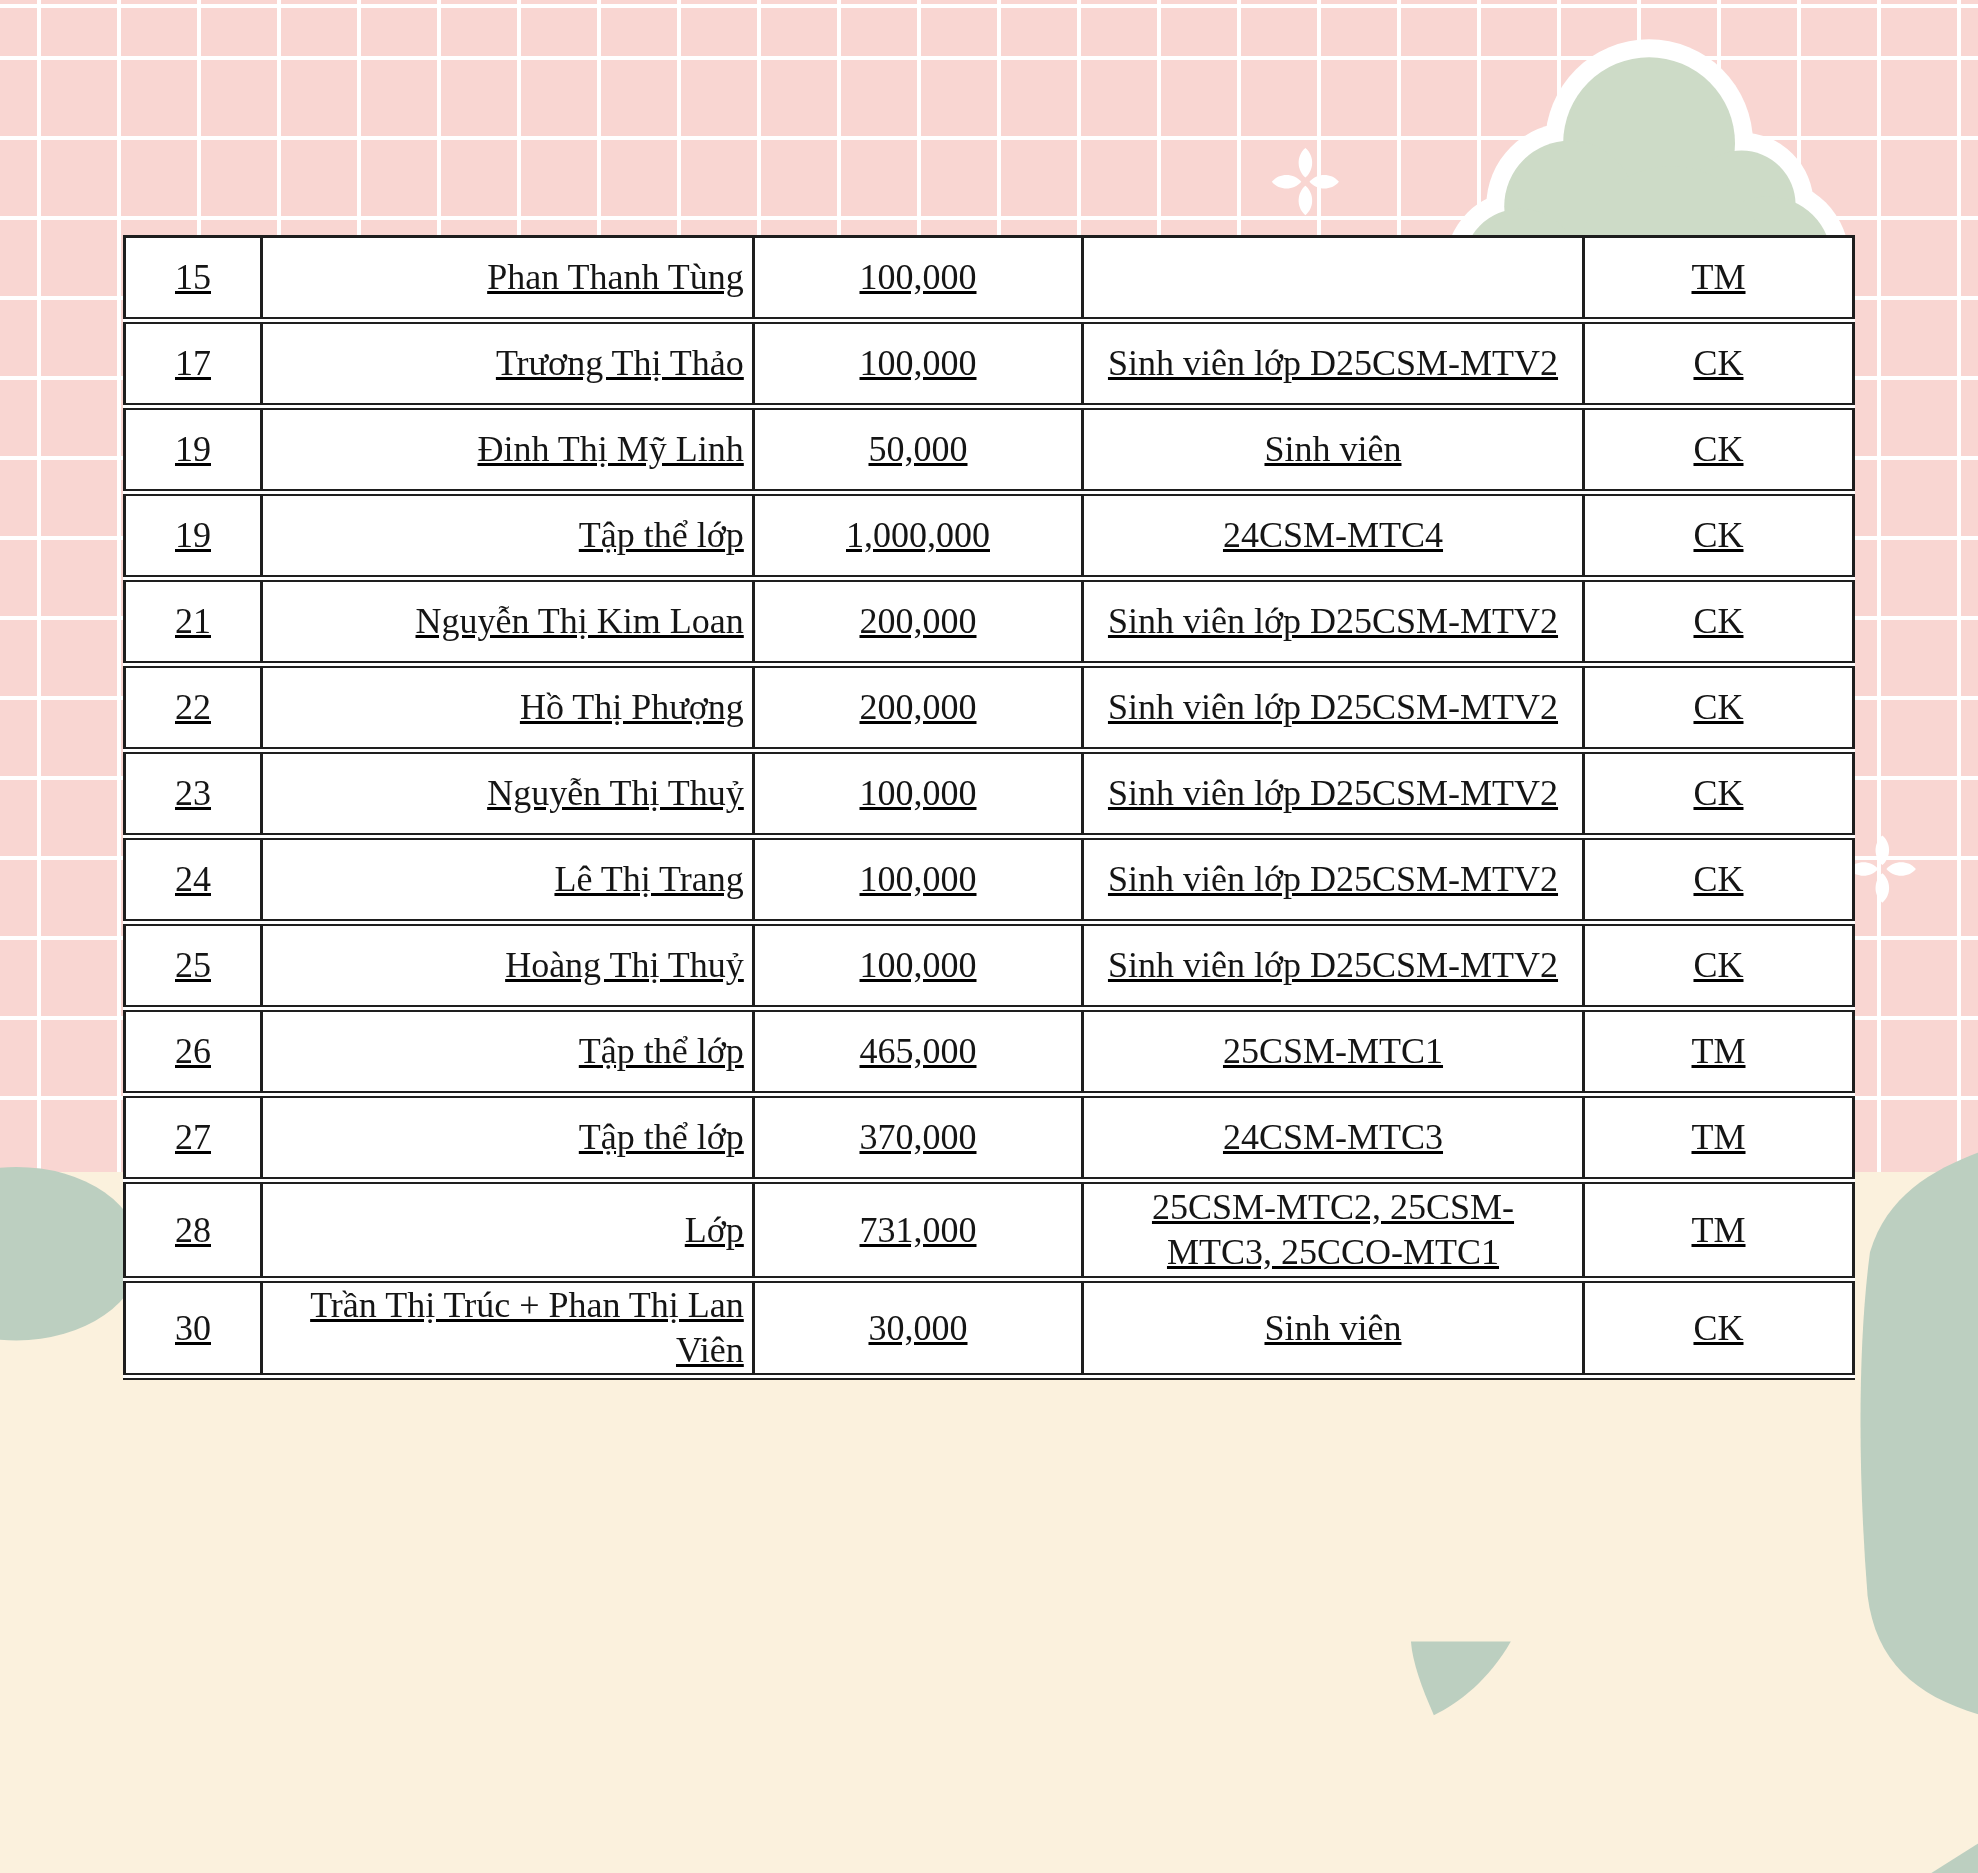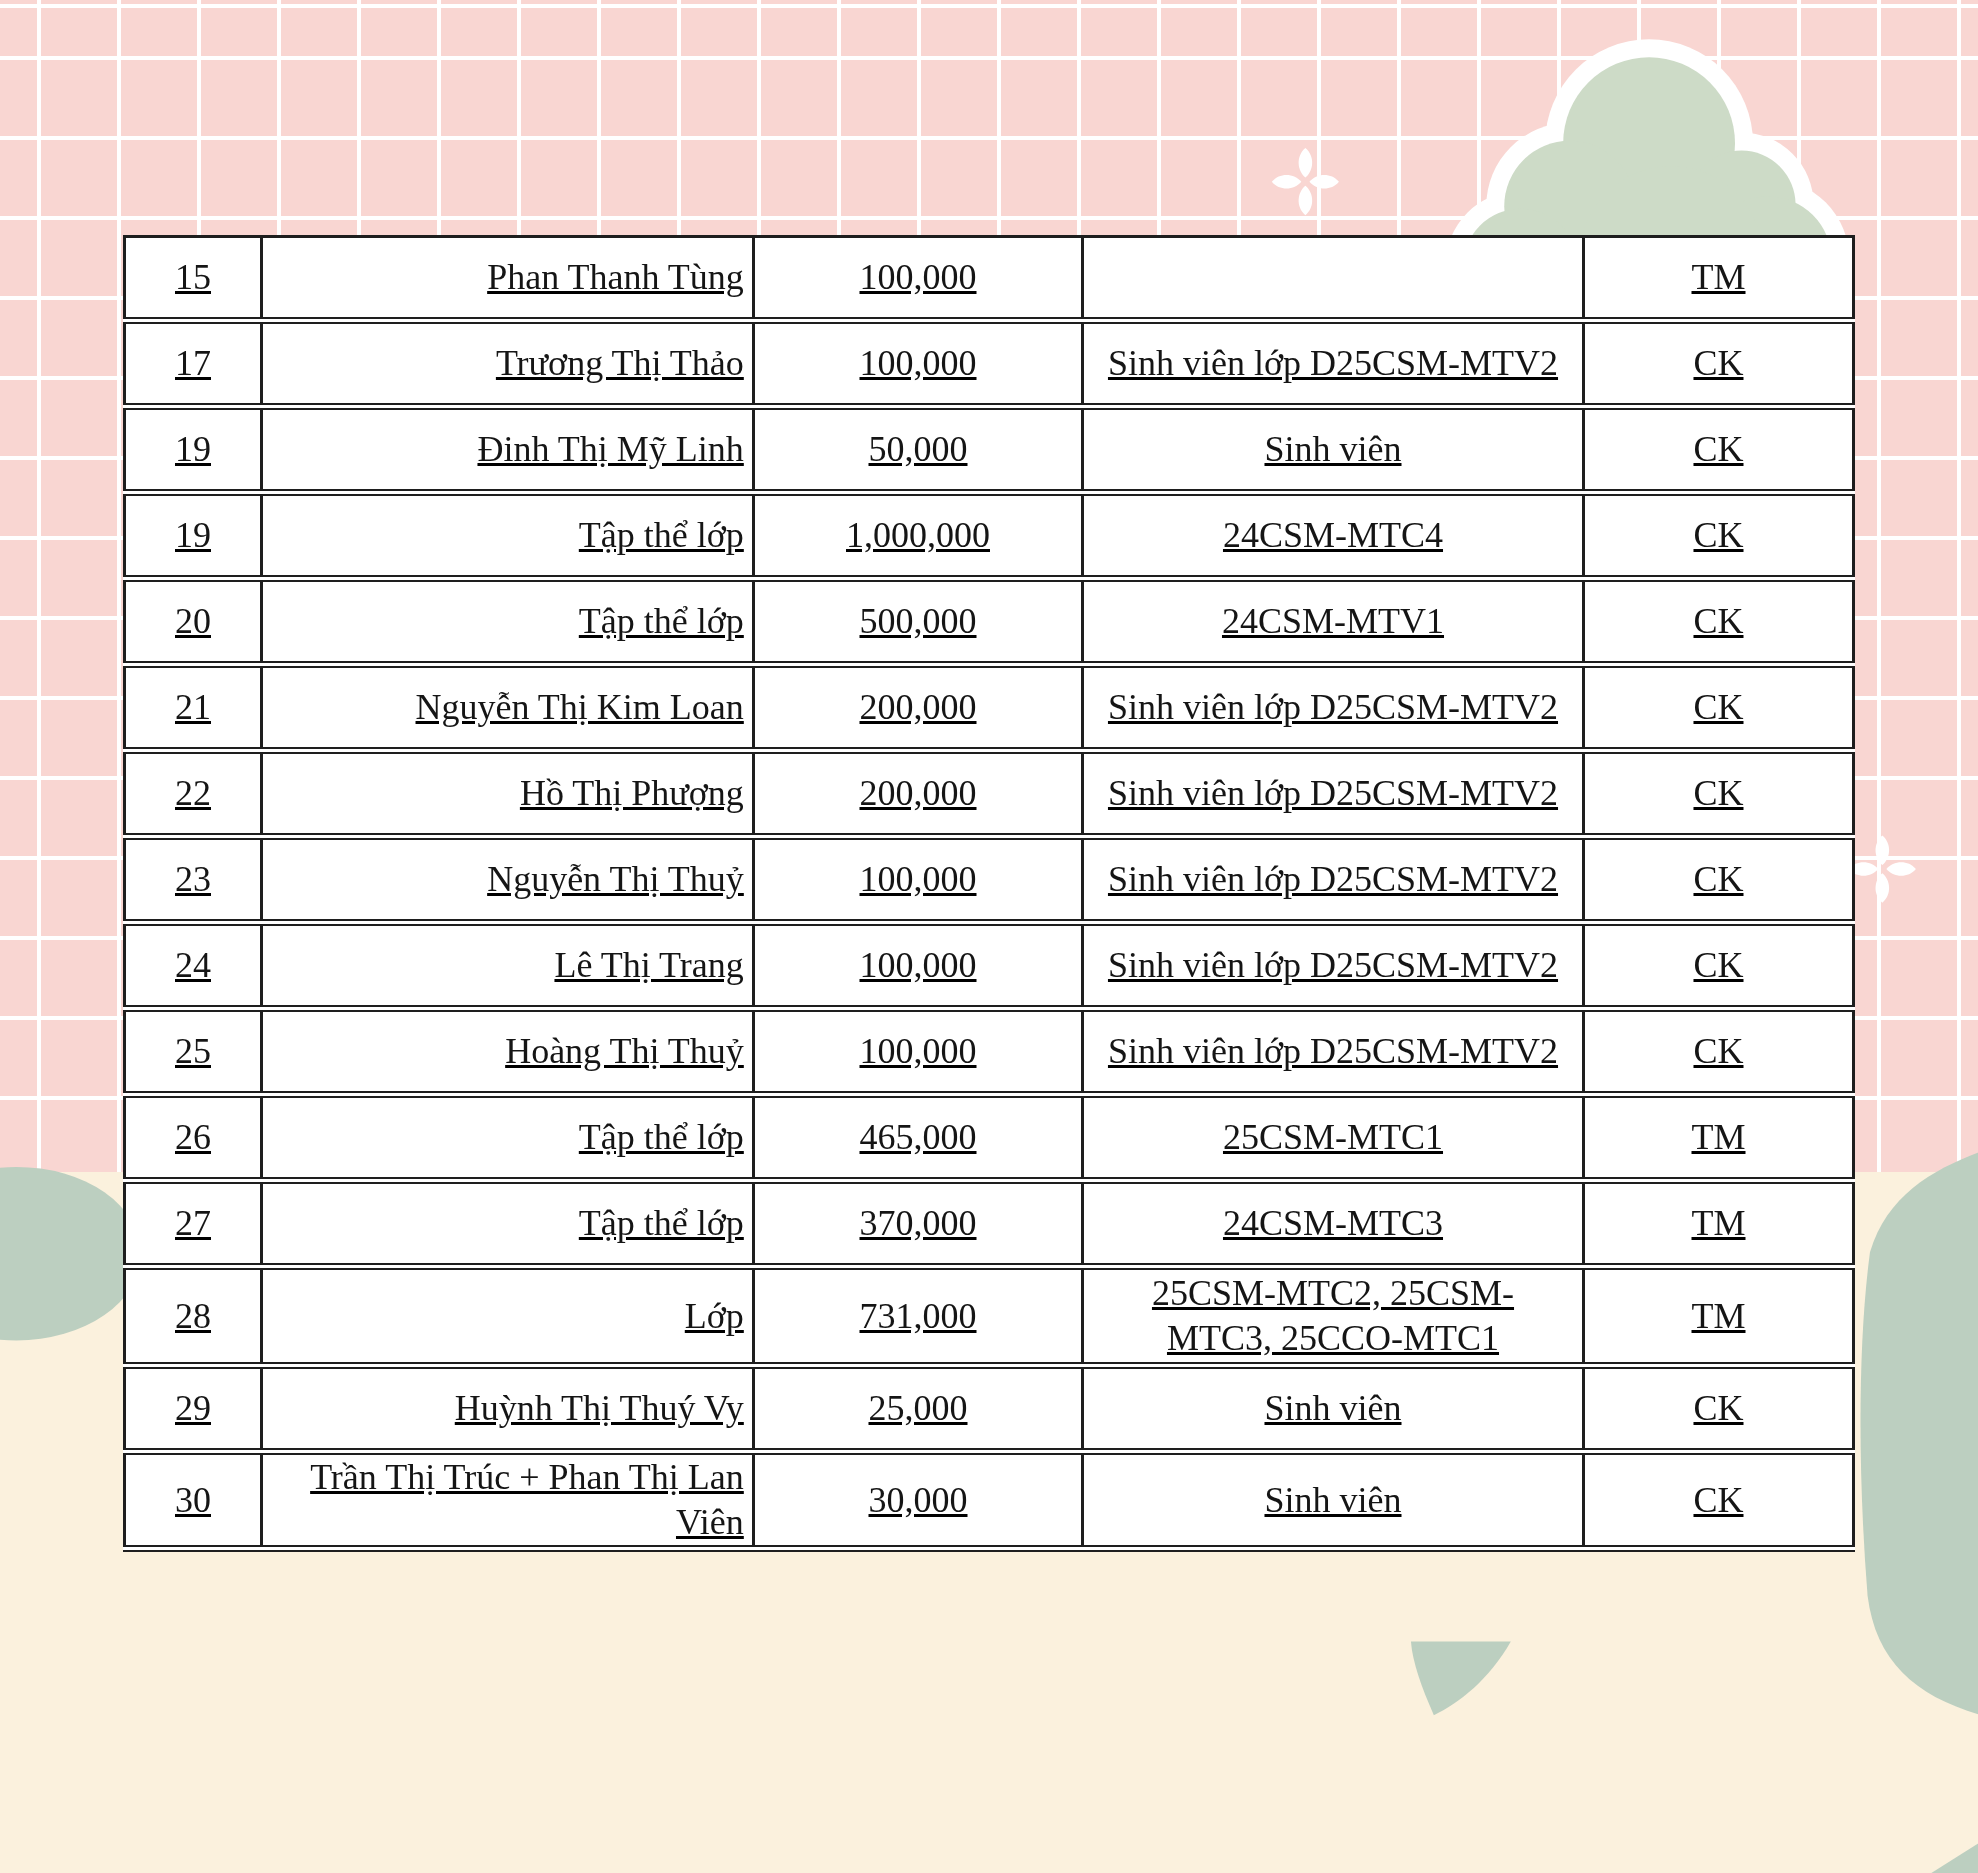--- a/index.html
+++ b/index.html
@@ -139,27 +139,20 @@
         <td class="col-note">Sinh viên</td>
         <td class="col-method">CK</td>
       </tr>
       <tr class="row-19">
         <td class="col-no">19</td>
         <td class="col-name">Tập thể lớp</td>
         <td class="col-amount">1,000,000</td>
         <td class="col-note">24CSM-MTC4</td>
         <td class="col-method">CK</td>
       </tr>
-      <tr class="row-20">
-        <td class="col-no">20</td>
-        <td class="col-name">Tập thể lớp</td>
-        <td class="col-amount">500,000</td>
-        <td class="col-note">24CSM-MTV1</td>
-        <td class="col-method">CK</td>
-      </tr>
       <tr class="row-21">
         <td class="col-no">21</td>
         <td class="col-name">Nguyễn Thị Kim Loan</td>
         <td class="col-amount">200,000</td>
         <td class="col-note">Sinh viên lớp D25CSM-MTV2</td>
         <td class="col-method">CK</td>
       </tr>
       <tr class="row-22">
         <td class="col-no">22</td>
         <td class="col-name">Hồ Thị Phượng</td>
@@ -202,27 +195,20 @@
         <td class="col-note">24CSM-MTC3</td>
         <td class="col-method">TM</td>
       </tr>
       <tr class="row-28">
         <td class="col-no">28</td>
         <td class="col-name">Lớp</td>
         <td class="col-amount">731,000</td>
         <td class="col-note">25CSM-MTC2, 25CSM-MTC3, 25CCO-MTC1</td>
         <td class="col-method">TM</td>
       </tr>
-      <tr class="row-29">
-        <td class="col-no">29</td>
-        <td class="col-name">Huỳnh Thị Thuý Vy</td>
-        <td class="col-amount">25,000</td>
-        <td class="col-note">Sinh viên</td>
-        <td class="col-method">CK</td>
-      </tr>
       <tr class="row-30">
         <td class="col-no">30</td>
         <td class="col-name">Trần Thị Trúc + Phan Thị Lan Viên</td>
         <td class="col-amount">30,000</td>
         <td class="col-note">Sinh viên</td>
         <td class="col-method">CK</td>
       </tr>
     </tbody>
 </table>
 

